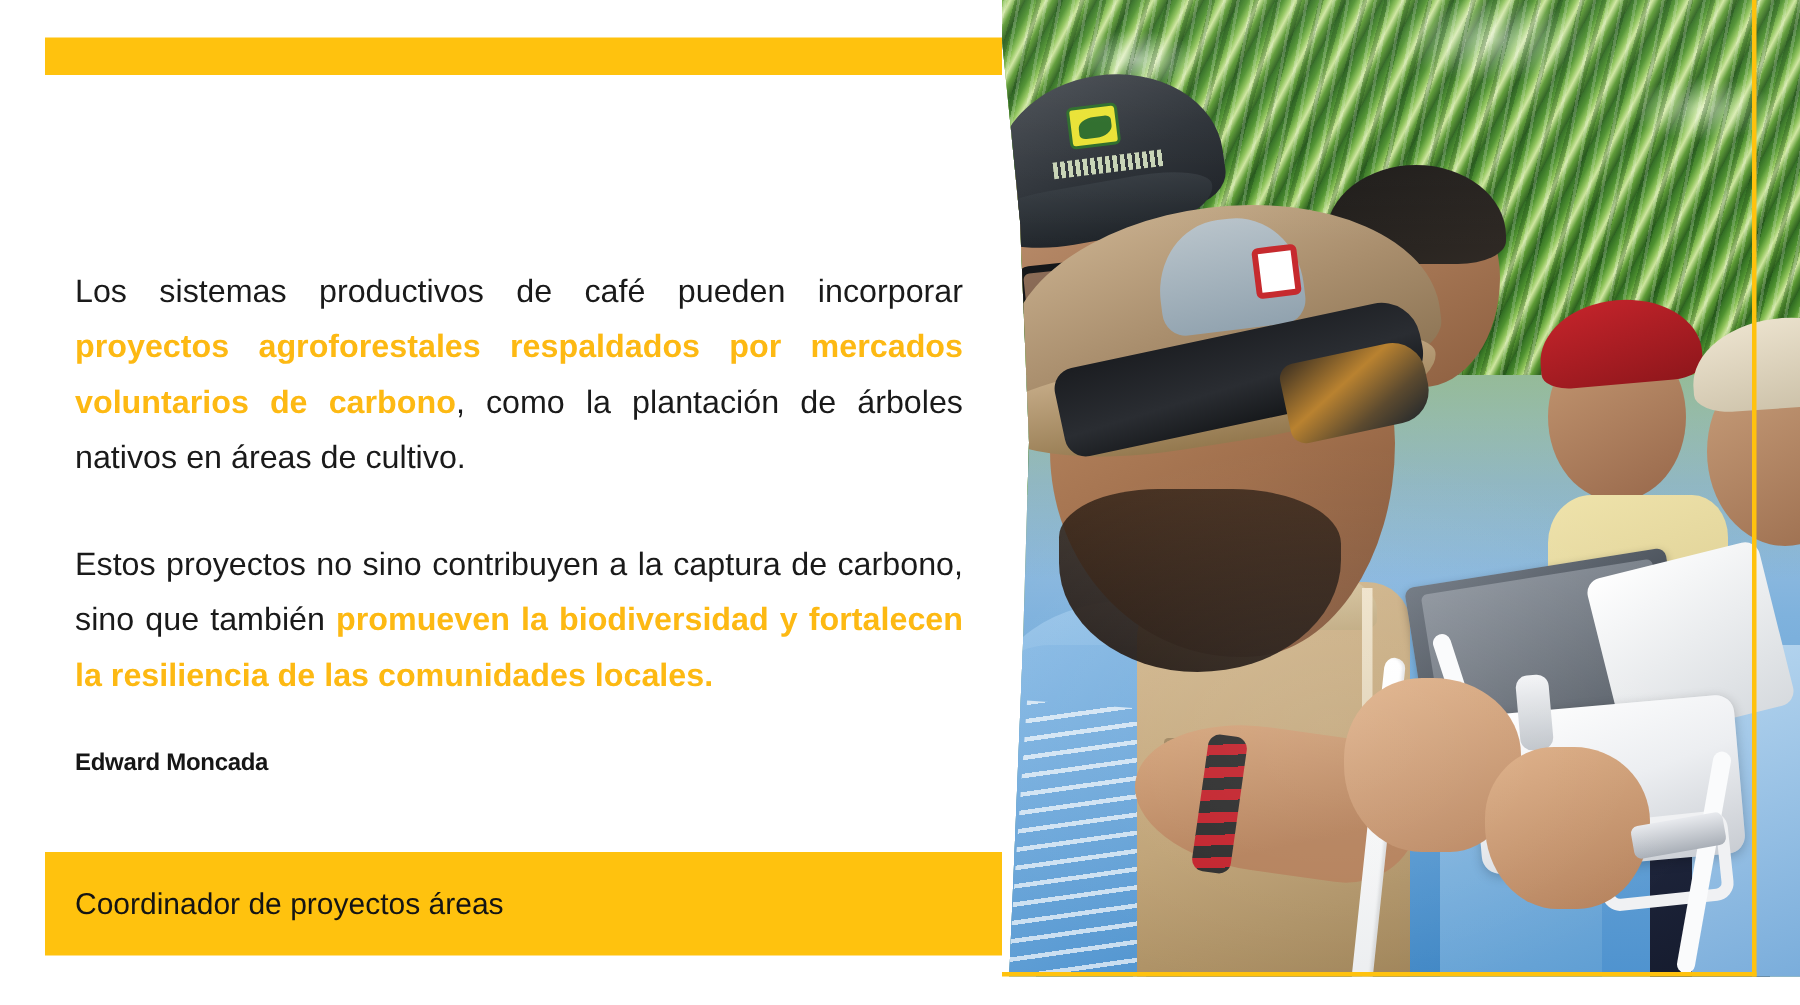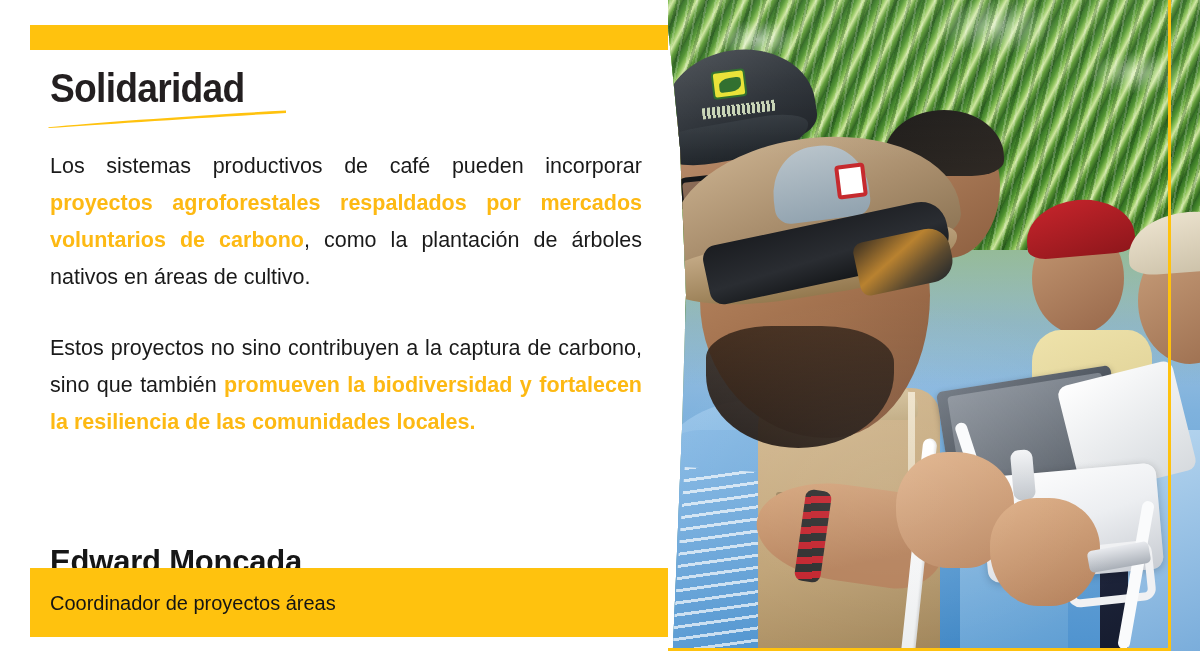--- a/index.html
+++ b/index.html
@@ -58,31 +58,32 @@
     left: 50px; top: 148px;
     width: 592px;
   }
   .para {
     font-size: 21.5px;
     line-height: 37px;
     color: #1a1a1a;
     text-align: justify;
     text-justify: inter-word;
     font-weight: 400;
+    margin-top: 28px;
   }
   .para + .para { margin-top: 34px; }
   .para .hl {
     color: var(--accent);
     font-weight: bold;
   }
 
   .speaker-name {
     position: absolute;
-    left: 50px; top: 544px;
-    font-size: 31px;
+    left: 50px; top: 500px;
+    font-size: 16px;
     font-weight: bold;
     letter-spacing: -0.2px;
     color: #161616;
     white-space: nowrap;
   }
 
   .bottom-bar {
     position: absolute;
     left: 30px; top: 568px;
     width: 638px; height: 69px;
@@ -461,26 +462,20 @@
 </style>
 </head>
 <body>
 
 <div class="slide" style="--brand:#FFC20E; --accent:#FDB913;">
 
   <div class="content-col">
 
     <div class="top-bar"></div>
 
-    <div class="logo-block">
-      <div class="logo-word">Solidaridad</div>
-      <svg class="logo-swoosh" viewBox="0 0 240 18">
-        <path d="M0 17.2 C 52 12.5, 150 5.2, 238 0.6 L238 3.0 C 150 8.0, 56 14.4, 1 18 Z" fill="#FFC20E"></path>
-      </svg>
-    </div>
 
     <div class="body-text">
       <p class="para"><span>Los sistemas productivos de café pueden incorporar </span><span class="hl">proyectos agroforestales respaldados por mercados voluntarios de carbono</span><span>, como la plantación de árboles nativos en áreas de cultivo.</span></p>
       <p class="para"><span>Estos proyectos no sino contribuyen a la captura de carbono, sino que también </span><span class="hl">promueven la biodiversidad y fortalecen la resiliencia de las comunidades locales.</span></p>
     </div>
 
     <div class="speaker-name">Edward Moncada</div>
 
     <div class="bottom-bar"></div>
     <div class="speaker-role">Coordinador de proyectos áreas</div>

